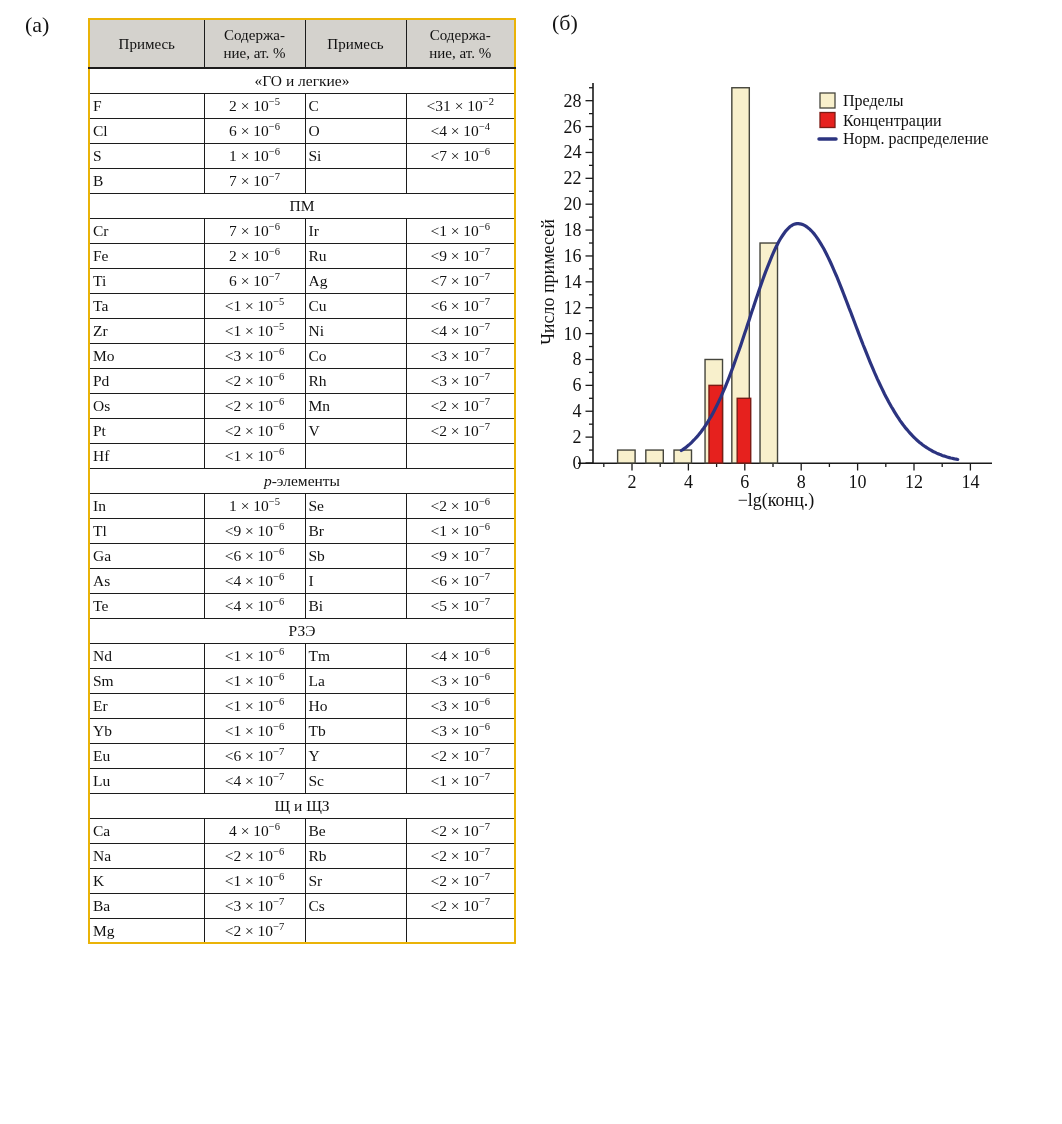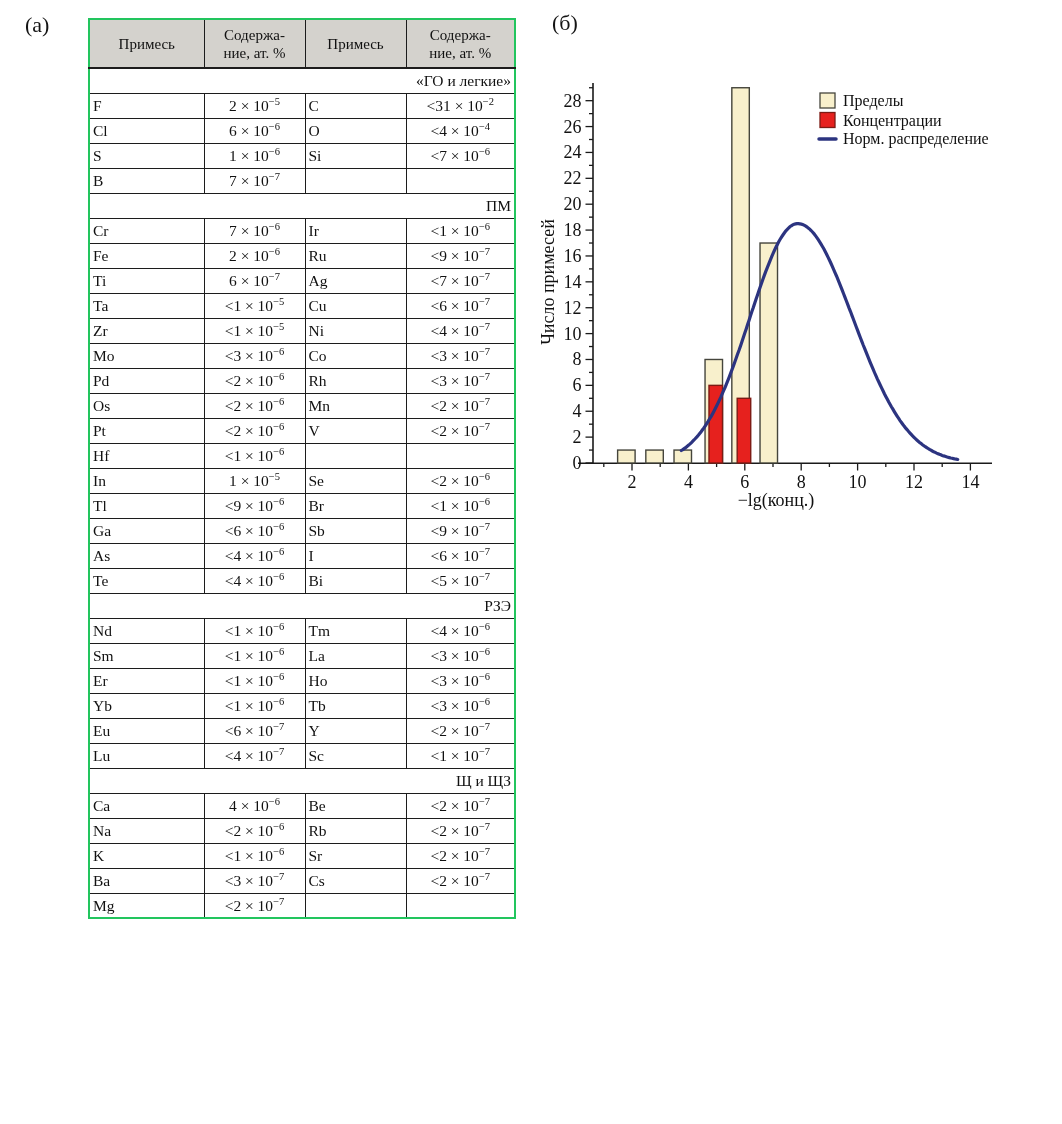--- a/index.html
+++ b/index.html
@@ -8,34 +8,34 @@
     width:1062px; height:1124px; background:#ffffff; position:relative;
     font-family:"Liberation Serif","DejaVu Serif",serif; color:#111;
   }
   .panel-label { position:absolute; font-size:22px; color:#141414; }
   #label-a { left:25px; top:12px; }
   #label-b { left:552px; top:10px; }
 
   table.imp {
     position:absolute; left:88px; top:18px; width:426px;
     border-collapse:collapse; table-layout:fixed;
-    border:2px solid #22c55e;
+    border:2px solid #eab308;
   }
   table.imp th {
     background:#d4d2cd; border:1px solid #1c1c1c; border-bottom:2.5px solid #1c1c1c;
     font-weight:normal; font-size:15px; line-height:1.2; height:49px;
     text-align:center; vertical-align:middle; white-space:pre-line; padding:1px 2px;
   }
   table.imp td {
     border:1px solid #1c1c1c; font-size:15.5px; height:25px;
     padding:0 3px; vertical-align:middle; line-height:1.1;
   }
   td.el  { text-align:left; padding-left:5px; }
   td.val { text-align:center; }
-  td.section { text-align:right; padding-left:2px; }
+  td.section { text-align:center; padding-left:2px; }
   td.section i { font-style:italic; }
   sup { font-size:0.68em; line-height:0; }
 
   #chart {
     position:absolute; left:540px; top:60px; width:522px; height:462px;
   }
   #chart svg { display:block; }
   text { font-family:"Liberation Serif","DejaVu Serif",serif; }
 </style>
 </head>
@@ -144,20 +144,23 @@
         <td class="el">Pt</td>
         <td class="val">&lt;2 × 10<sup>−6</sup></td>
         <td class="el">V</td>
         <td class="val">&lt;2 × 10<sup>−7</sup></td>
       </tr>
       <tr>
         <td class="el">Hf</td>
         <td class="val">&lt;1 × 10<sup>−6</sup></td>
         <td class="el">&nbsp;</td>
         <td class="val">&nbsp;</td>
+      </tr>
+      <tr>
+        <td colspan="4" class="section"><i>p</i>-элементы</td>
       </tr>
       <tr>
         <td class="el">In</td>
         <td class="val">1 × 10<sup>−5</sup></td>
         <td class="el">Se</td>
         <td class="val">&lt;2 × 10<sup>−6</sup></td>
       </tr>
       <tr>
         <td class="el">Tl</td>
         <td class="val">&lt;9 × 10<sup>−6</sup></td>

